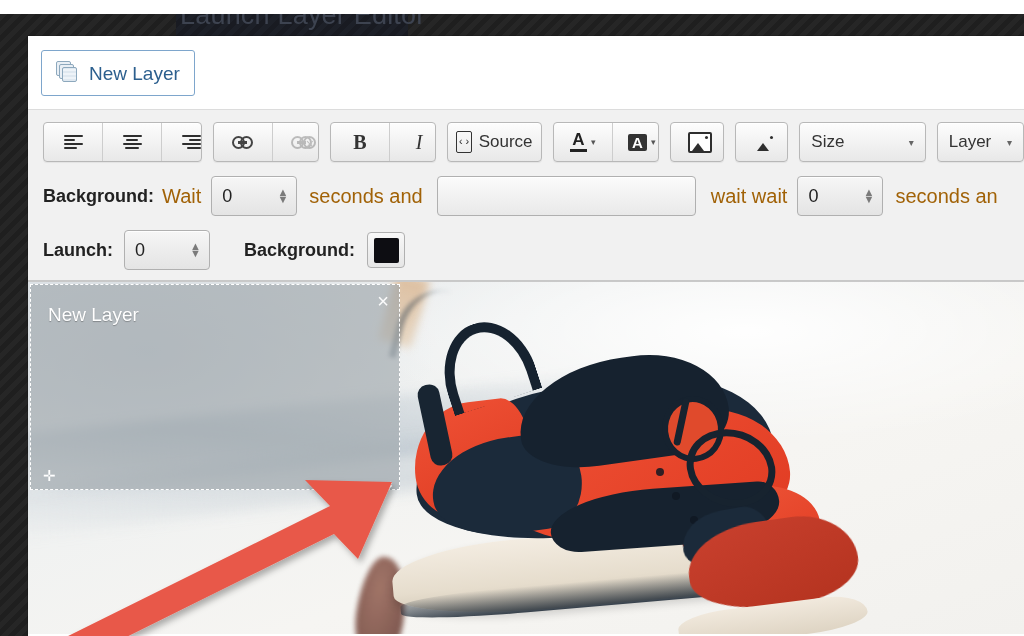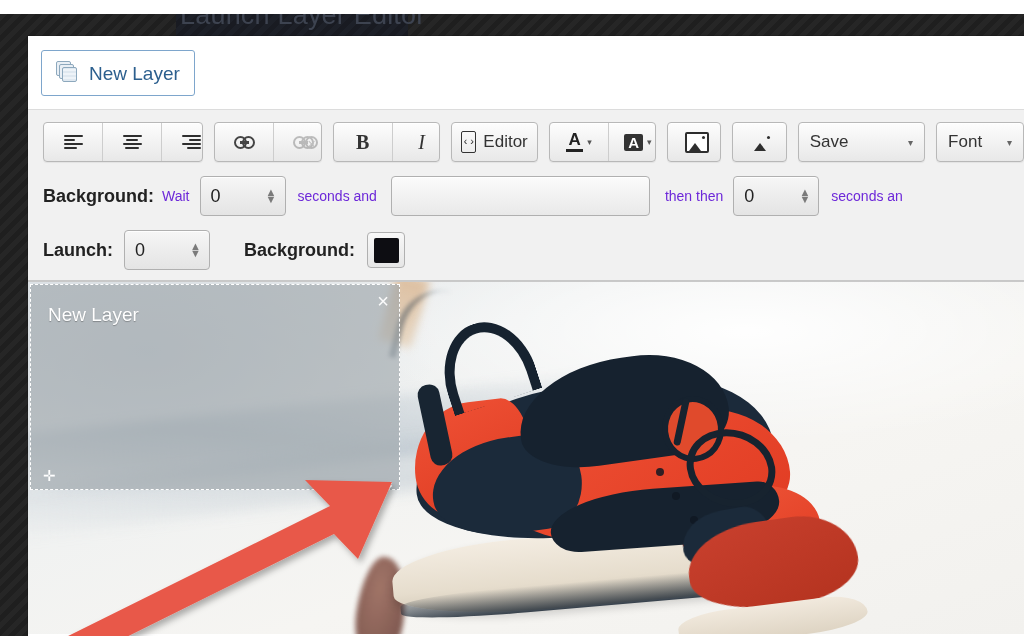--- a/index.html
+++ b/index.html
@@ -214,21 +214,21 @@
   }
   .ddl .tri { font-size: 10px; color:#666; }
 
   
   .row2, .row3 {
     display: flex; align-items: center;
     margin-top: 14px; gap: 0;
     white-space: nowrap;
   }
   .lbl-b { font-weight: 700; font-size: 18px; color:#222; }
-  .lbl-n { font-size: 14px; color:#6d28d9; }
+  .lbl-n { font-size: 20px; color:#a16207; }
 
   .spin {
     display:inline-flex; align-items:center; justify-content:space-between;
     height: 40px; width: 86px; padding: 0 8px 0 10px;
     border:1px solid #b0b0b0; border-radius:4px;
     background: linear-gradient(#f6f6f6,#e4e4e4);
     box-shadow: 0 1px 0 rgba(255,255,255,.9) inset;
     font-size:18px; color:#222; box-sizing:border-box;
   }
   .spin .arrows { display:flex; flex-direction:column; line-height:7px; color:#7a7a7a; font-size:11px;}
@@ -528,21 +528,21 @@
             <span class="bold">B</span>
           </div>
           <div class="gbtn">
             <span class="ital">I</span>
           </div>
         </div>
 
         <div class="grp">
           <div class="gbtn wide">
             <span class="src-ico">‹›</span>
-            <span>Editor</span>
+            <span>Source</span>
           </div>
         </div>
 
         <div class="grp">
           <div class="gbtn">
             <span class="acolor">
               <span class="a">A</span>
               <span class="bar"></span>
             </span>
             <span class="caret">▾</span>
@@ -559,47 +559,47 @@
           </div>
         </div>
 
         <div class="grp">
           <div class="gbtn">
             <span class="imgico plain"></span>
           </div>
         </div>
 
         <div class="ddl">
-          <span>Save</span>
+          <span>Size</span>
           <span class="tri">▾</span>
         </div>
 
         <div class="ddl" style="width:95px">
-          <span>Font</span>
+          <span>Layer</span>
           <span class="tri">▾</span>
         </div>
       </div>
 
       <div class="row2">
         <span class="lbl-b">Background:</span>
         <span class="lbl-n" style="margin-left:8px">Wait</span>
 
         <span class="spin" style="margin-left:10px">
           <span>0</span>
           <span class="arrows">
               <span>▲</span>
               <span>▼</span>
             </span>
         </span>
 
         <span class="lbl-n" style="margin-left:12px">seconds and</span>
 
         <span class="selbox" style="margin-left:14px"></span>
 
-        <span class="lbl-n" style="margin-left:15px">then then</span>
+        <span class="lbl-n" style="margin-left:15px">wait wait</span>
 
         <span class="spin" style="margin-left:10px">
           <span>0</span>
           <span class="arrows">
               <span>▲</span>
               <span>▼</span>
             </span>
         </span>
 
         <span class="lbl-n" style="margin-left:12px">seconds an</span>

